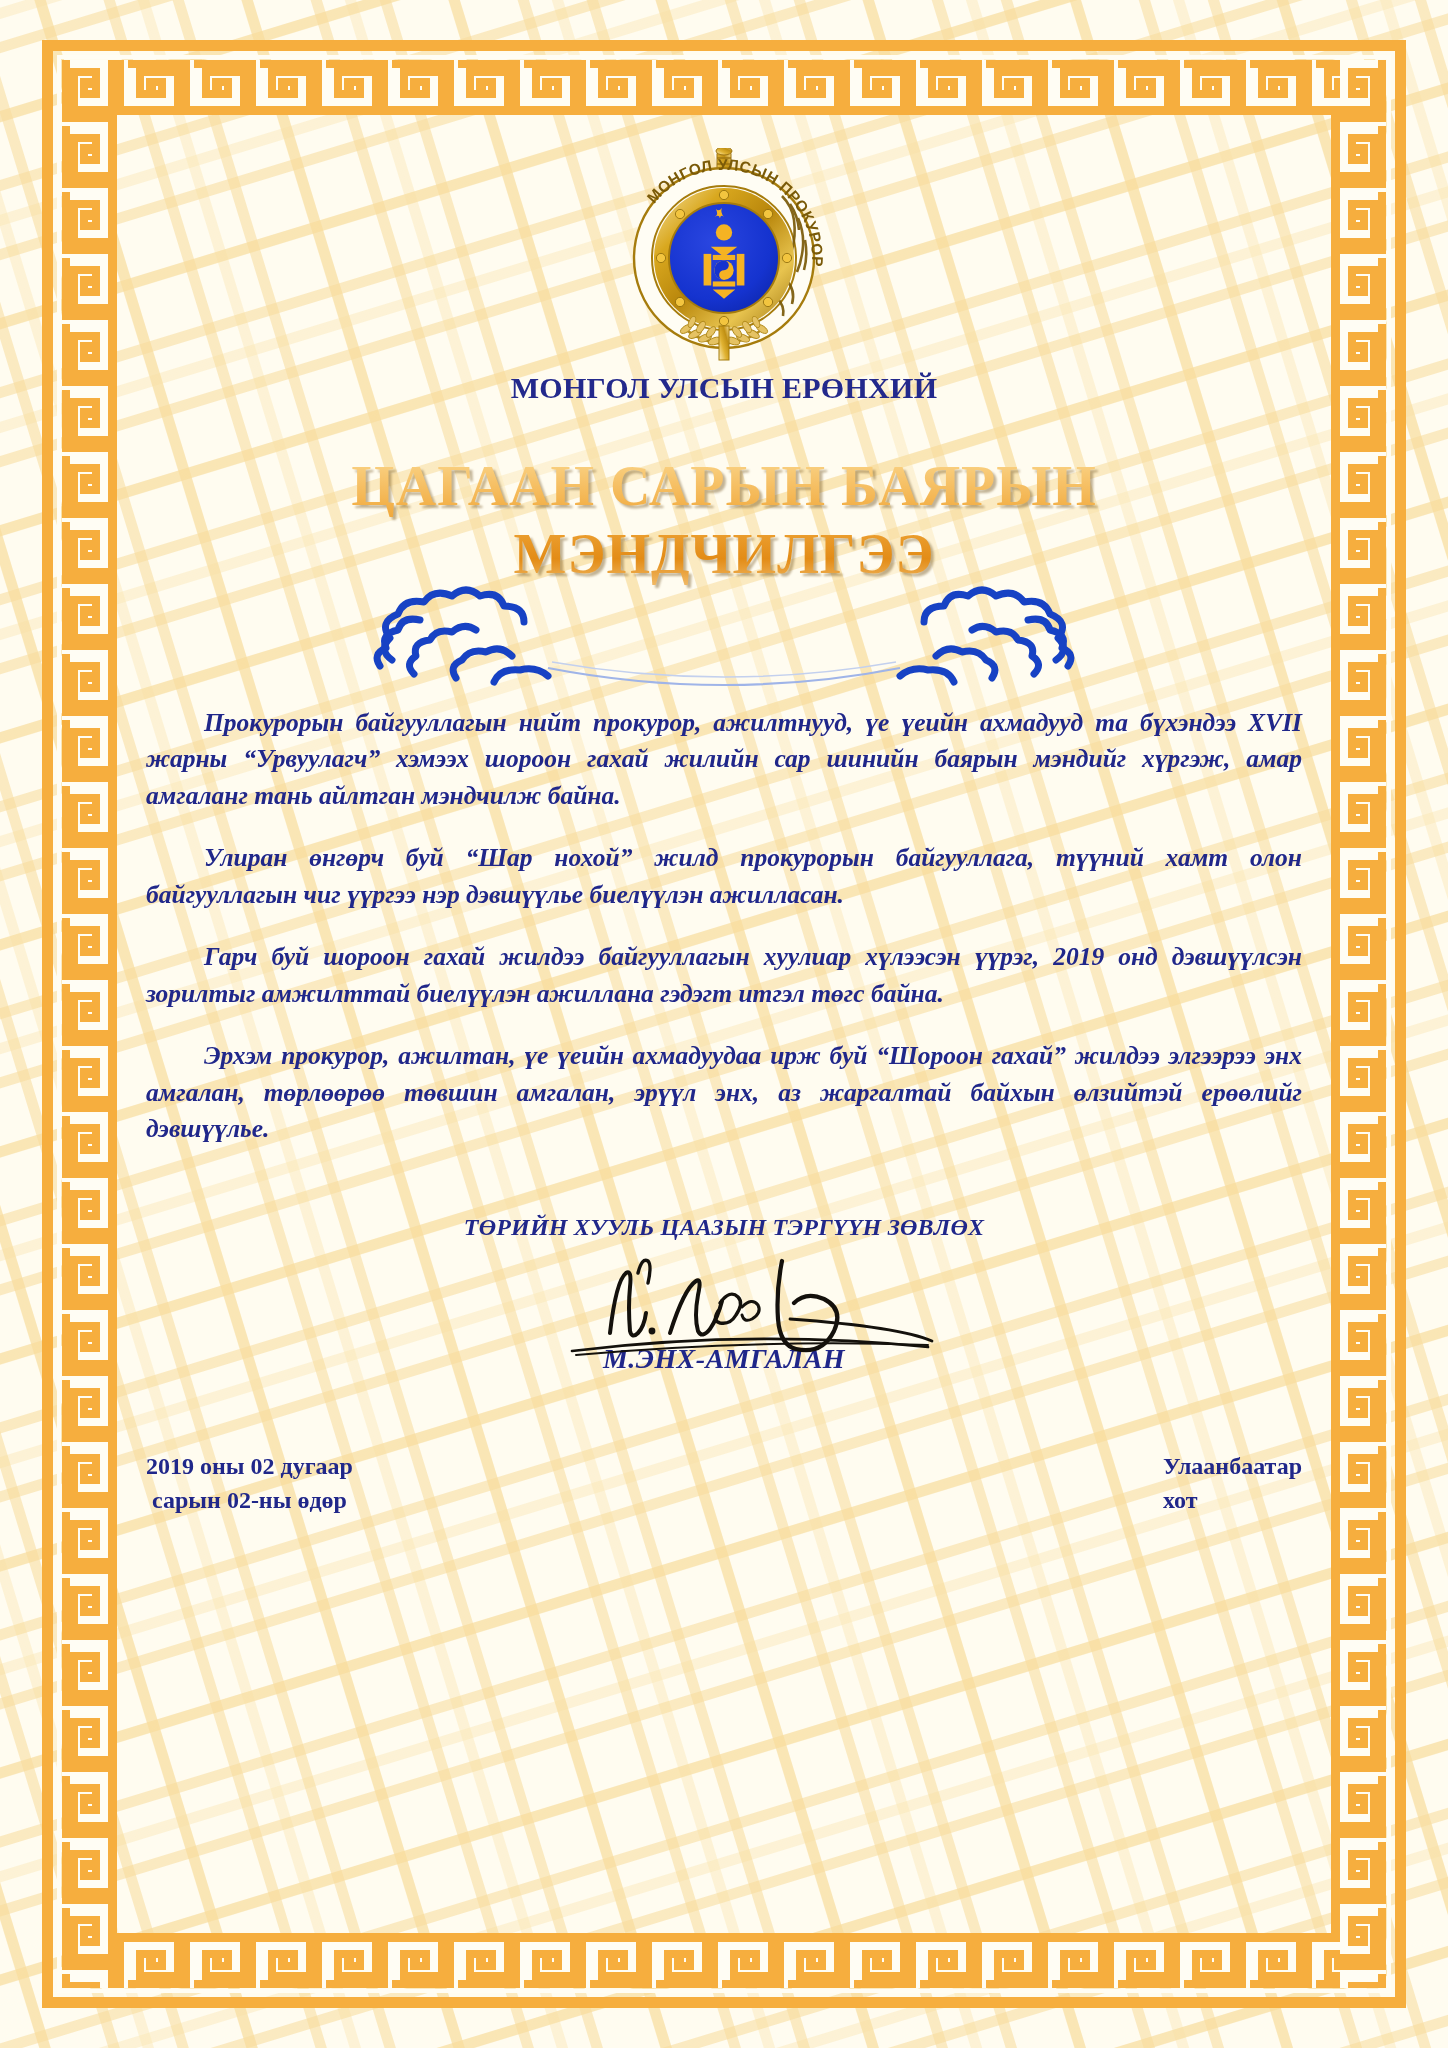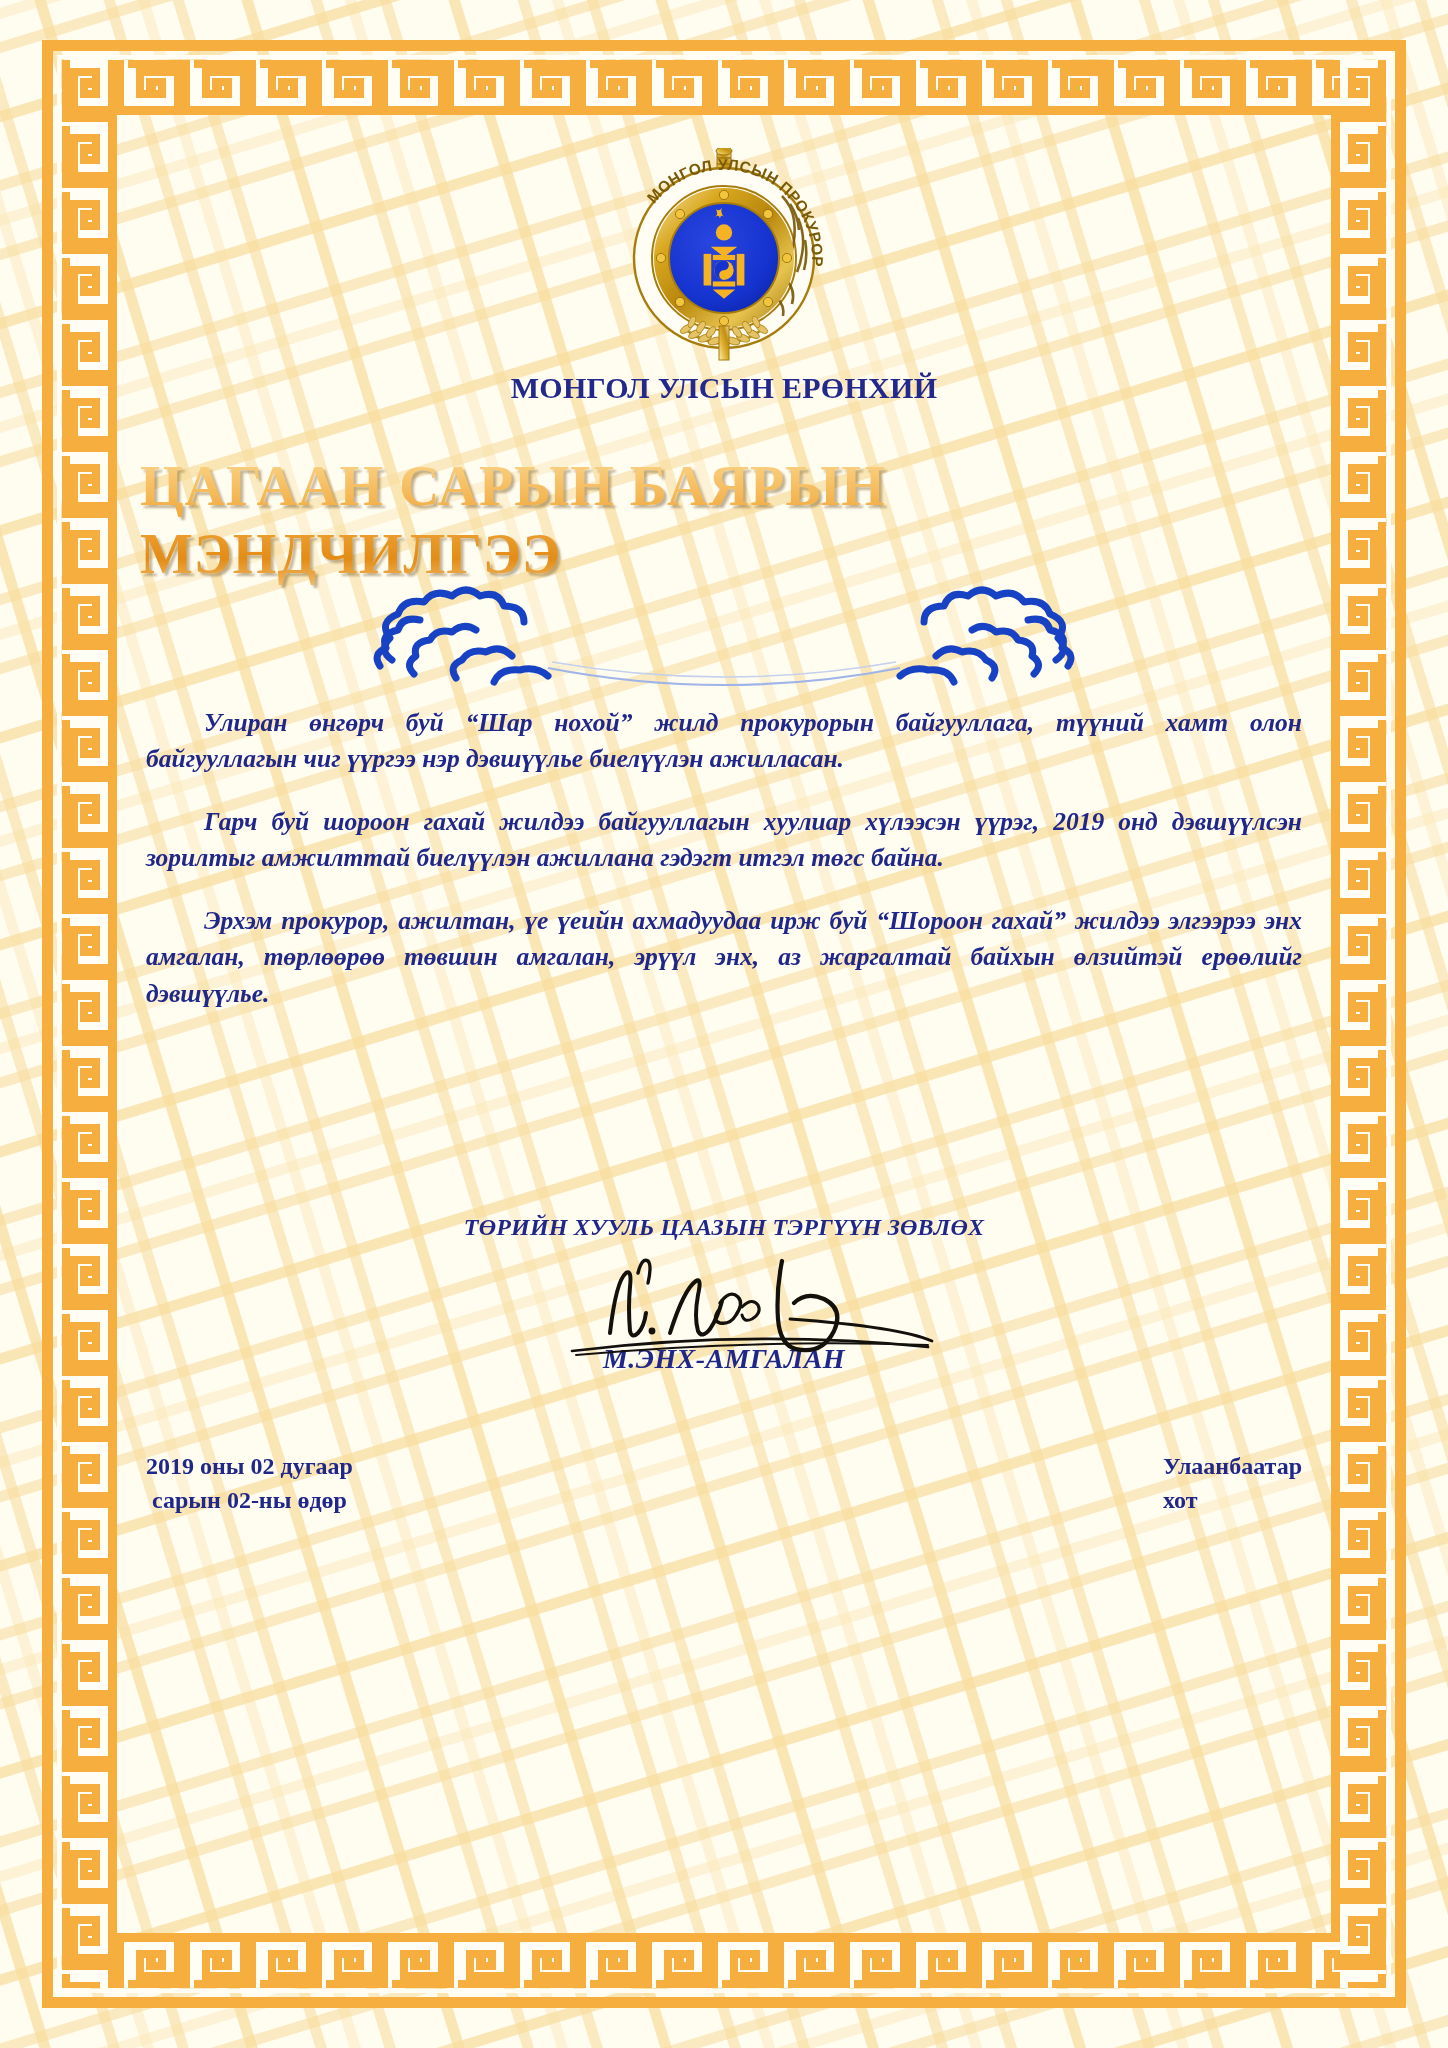--- a/index.html
+++ b/index.html
@@ -47,21 +47,21 @@
   
   .emblem-wrap{position:absolute;left:50%;top:18px;transform:translateX(-50%);
      width:220px;height:215px;}
 
   
   .org-name{position:absolute;left:0;right:0;top:240px;text-align:center;
      color:#23298C;font-weight:bold;font-size:30px;line-height:1.18;
      letter-spacing:.3px;}
 
   
-  .title{position:absolute;left:0;right:0;top:322px;text-align:left;
+  .title{position:absolute;left:0;right:0;top:322px;text-align:center;
      font-weight:bold;font-size:56px;line-height:1.22;letter-spacing:1px;
      color:#F0A63A;
      background:linear-gradient(180deg,#FBD88F 0%,#F2AE45 42%,#E38C16 78%,#F3C071 100%);
      -webkit-background-clip:text;background-clip:text;
      -webkit-text-fill-color:transparent;
      filter:drop-shadow(3px 3px 1px rgba(120,90,40,.45));}
   .title span{display:block;}
 
   
   .cloud{position:absolute;left:50%;transform:translateX(-50%);
@@ -286,20 +286,21 @@
           <path d="M648,96 q8,-12 -6,-18 q-8,-12 -24,-8 q-14,-8 -26,4"></path>
           <path d="M610,100 q-6,-14 -26,-12 q-16,-4 -28,6"></path>
         </g>
 
         <path d="M204,86 q176,34 352,0" fill="none" stroke="#9FB4E8" stroke-width="2.2"></path>
         <path d="M208,80 q172,30 344,0" fill="none" stroke="#C3D0EE" stroke-width="1.6"></path>
       </svg>
     </div>
 
     <div class="body-text">
+      <p>Прокурорын байгууллагын нийт прокурор, ажилтнууд, үе үеийн ахмадууд та бүхэндээ XVII жарны “Урвуулагч” хэмээх шороон гахай жилийн сар шинийн баярын мэндийг хүргэж, амар амгаланг тань айлтган мэндчилж байна.</p>
       <p>Улиран өнгөрч буй “Шар нохой” жилд прокурорын байгууллага, түүний хамт олон байгууллагын чиг үүргээ нэр дэвшүүлье биелүүлэн ажилласан.</p>
       <p>Гарч буй шороон гахай жилдээ байгууллагын хуулиар хүлээсэн үүрэг, 2019 онд дэвшүүлсэн зорилтыг амжилттай биелүүлэн ажиллана гэдэгт итгэл төгс байна.</p>
       <p>Эрхэм прокурор, ажилтан, үе үеийн ахмадуудаа ирж буй “Шороон гахай” жилдээ элгээрээ энх амгалан, төрлөөрөө төвшин амгалан, эрүүл энх, аз жаргалтай байхын өлзийтэй ерөөлийг дэвшүүлье.</p>
     </div>
 
     <div class="sig-block">
       <div class="sig-title">
         <div>ТӨРИЙН ХУУЛЬ ЦААЗЫН ТЭРГҮҮН ЗӨВЛӨХ</div>
       </div>
 

